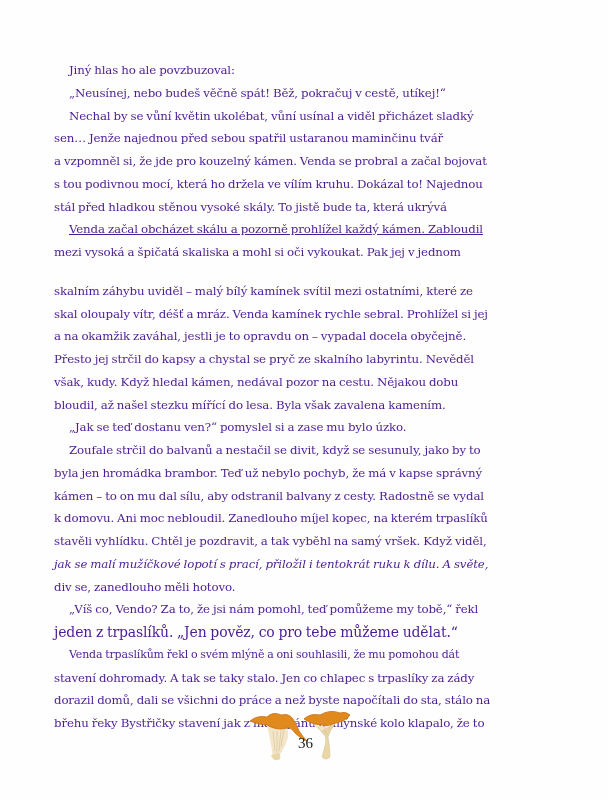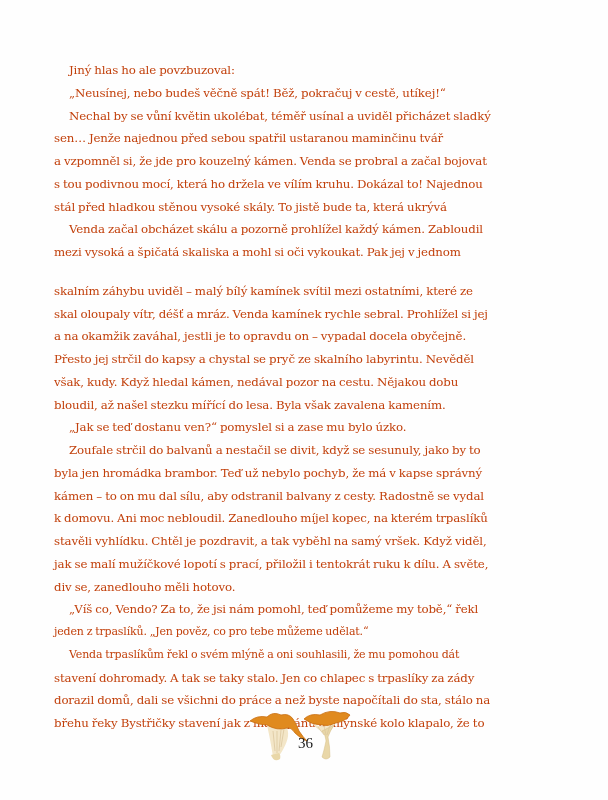--- a/index.html
+++ b/index.html
@@ -20,21 +20,21 @@
       background: #fefefe;
     }
     .text-block {
       position: absolute;
       left: 54px;
       top: 59px;
       width: 500px;
       font-family: "DejaVu Serif", "Liberation Serif", serif;
       font-size: 14.6px;
       line-height: 22.75px;
-      color: #c2410c;
+      color: #4c1d95;
       letter-spacing: -0.15px;
       word-spacing: -0.5px;
     }
     .line {
       display: block;
       white-space: nowrap;
       height: 22.75px;
     }
     .line.indent {
       padding-left: 15px;
@@ -58,43 +58,43 @@
       position: absolute;
     }
   </style>
 </head>
 <body>
 
 <div class="page">
   <div class="text-block" id="text-block">
       <span class="line indent" style="font-size: 11.8px;">Jiný hlas ho ale povzbuzoval:</span>
       <span class="line indent" style="font-size: 11.8px;">„Neusínej, nebo budeš věčně spát! Běž, pokračuj v cestě, utíkej!“</span>
-      <span class="line indent" style="font-size: 11.8px;">Nechal by se vůní květin ukolébat, téměř usínal a uviděl přicházet sladký</span>
+      <span class="line indent" style="font-size: 11.8px;">Nechal by se vůní květin ukolébat, vůní usínal a viděl přicházet sladký</span>
       <span class="line" style="font-size: 11.8px;">sen… Jenže najednou před sebou spatřil ustaranou maminčinu tvář</span>
       <span class="line" style="font-size: 11.8px;">a vzpomněl si, že jde pro kouzelný kámen. Venda se probral a začal bojovat</span>
       <span class="line" style="font-size: 11.8px;">s tou podivnou mocí, která ho držela ve vílím kruhu. Dokázal to! Najednou</span>
       <span class="line" style="font-size: 11.8px;">stál před hladkou stěnou vysoké skály. To jistě bude ta, která ukrývá</span>
-      <span class="line indent" style="font-size: 11.8px;">Venda začal obcházet skálu a pozorně prohlížel každý kámen. Zabloudil</span>
+      <span class="line indent" style="font-size: 11.8px; text-decoration: underline;">Venda začal obcházet skálu a pozorně prohlížel každý kámen. Zabloudil</span>
       <span class="line" style="font-size: 11.8px;">mezi vysoká a špičatá skaliska a mohl si oči vykoukat. Pak jej v jednom</span>
       <span class="line" style="font-size: 11.8px; margin-top: 16px;">skalním záhybu uviděl – malý bílý kamínek svítil mezi ostatními, které ze</span>
       <span class="line" style="font-size: 11.8px;">skal oloupaly vítr, déšť a mráz. Venda kamínek rychle sebral. Prohlížel si jej</span>
       <span class="line" style="font-size: 11.8px;">a na okamžik zaváhal, jestli je to opravdu on – vypadal docela obyčejně.</span>
       <span class="line" style="font-size: 11.8px;">Přesto jej strčil do kapsy a chystal se pryč ze skalního labyrintu. Nevěděl</span>
       <span class="line" style="font-size: 11.8px;">však, kudy. Když hledal kámen, nedával pozor na cestu. Nějakou dobu</span>
       <span class="line" style="font-size: 11.8px;">bloudil, až našel stezku mířící do lesa. Byla však zavalena kamením.</span>
       <span class="line indent" style="font-size: 11.8px;">„Jak se teď dostanu ven?“ pomyslel si a zase mu bylo úzko.</span>
       <span class="line indent" style="font-size: 11.8px;">Zoufale strčil do balvanů a nestačil se divit, když se sesunuly, jako by to</span>
       <span class="line" style="font-size: 11.8px;">byla jen hromádka brambor. Teď už nebylo pochyb, že má v kapse správný</span>
       <span class="line" style="font-size: 11.8px;">kámen – to on mu dal sílu, aby odstranil balvany z cesty. Radostně se vydal</span>
       <span class="line" style="font-size: 11.8px;">k domovu. Ani moc nebloudil. Zanedlouho míjel kopec, na kterém trpaslíků</span>
       <span class="line" style="font-size: 11.8px;">stavěli vyhlídku. Chtěl je pozdravit, a tak vyběhl na samý vršek. Když viděl,</span>
-      <span class="line" style="font-size: 11.8px;">jak se malí mužíčkové lopotí s prací, přiložil i tentokrát ruku k dílu. A světe,</span>
+      <span class="line" style="font-size: 11.8px; font-style: italic;">jak se malí mužíčkové lopotí s prací, přiložil i tentokrát ruku k dílu. A světe,</span>
       <span class="line" style="font-size: 11.8px;">div se, zanedlouho měli hotovo.</span>
       <span class="line indent" style="font-size: 11.8px;">„Víš co, Vendo? Za to, že jsi nám pomohl, teď pomůžeme my tobě,“ řekl</span>
-      <span class="line" style="font-size: 11px;">jeden z trpaslíků. „Jen pověz, co pro tebe můžeme udělat.“</span>
+      <span class="line" style="font-size: 14px;">jeden z trpaslíků. „Jen pověz, co pro tebe můžeme udělat.“</span>
       <span class="line indent" style="font-size: 11px;">Venda trpaslíkům řekl o svém mlýně a oni souhlasili, že mu pomohou dát</span>
       <span class="line" style="font-size: 11.8px;">stavení dohromady. A tak se taky stalo. Jen co chlapec s trpaslíky za zády</span>
       <span class="line" style="font-size: 11.8px;">dorazil domů, dali se všichni do práce a než byste napočítali do sta, stálo na</span>
       <span class="line" style="font-size: 11.8px;">břehu řeky Bystřičky stavení jak z marcipánu a mlýnské kolo klapalo, že to</span>
     </div>
 
   <div class="footer">
     <svg class="mushroom" style="left:247px; top:6px;" width="68" height="56" viewBox="0 0 68 56">
       <path id="m1-gills" d="M20 16 Q30 22 40 19 Q44 28 34 44 Q30 50 26 48 Q24 34 20 16 Z" fill="#f3e6c8"></path>
       <path d="M24 46 Q27 54 33 50 Q34 46 32 44 Z" fill="#e9d7a8"></path>

